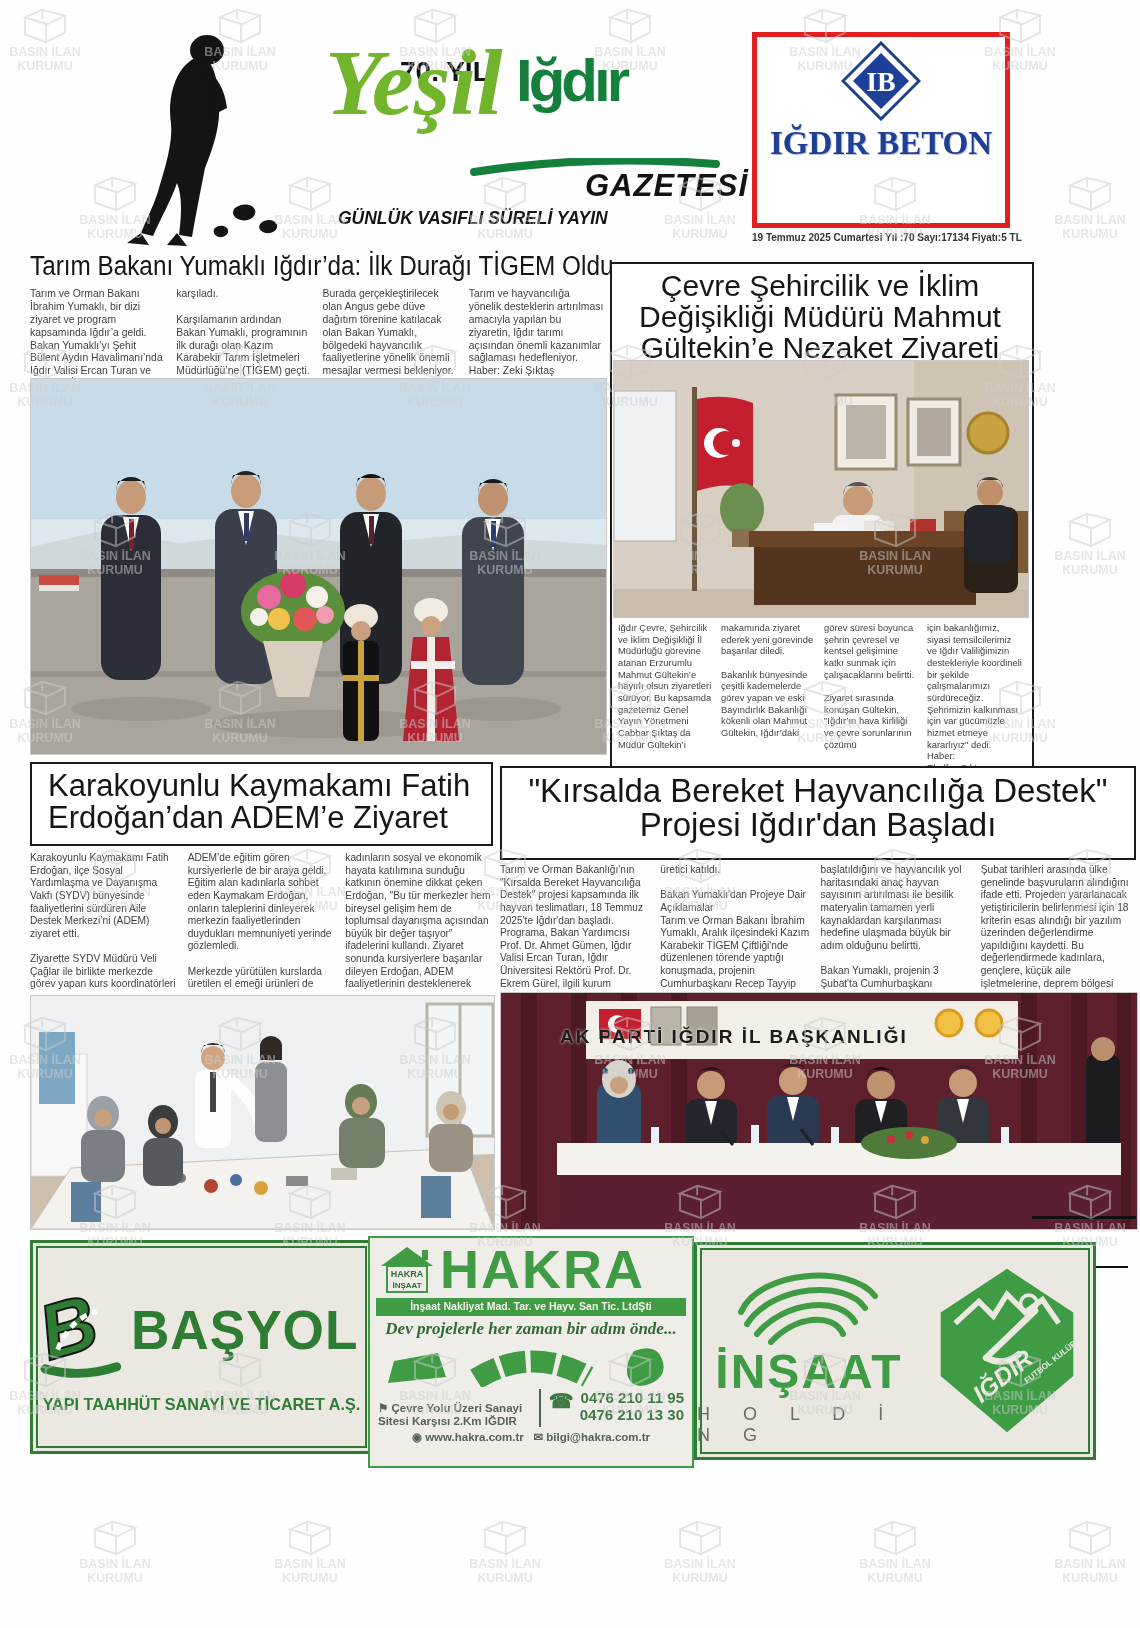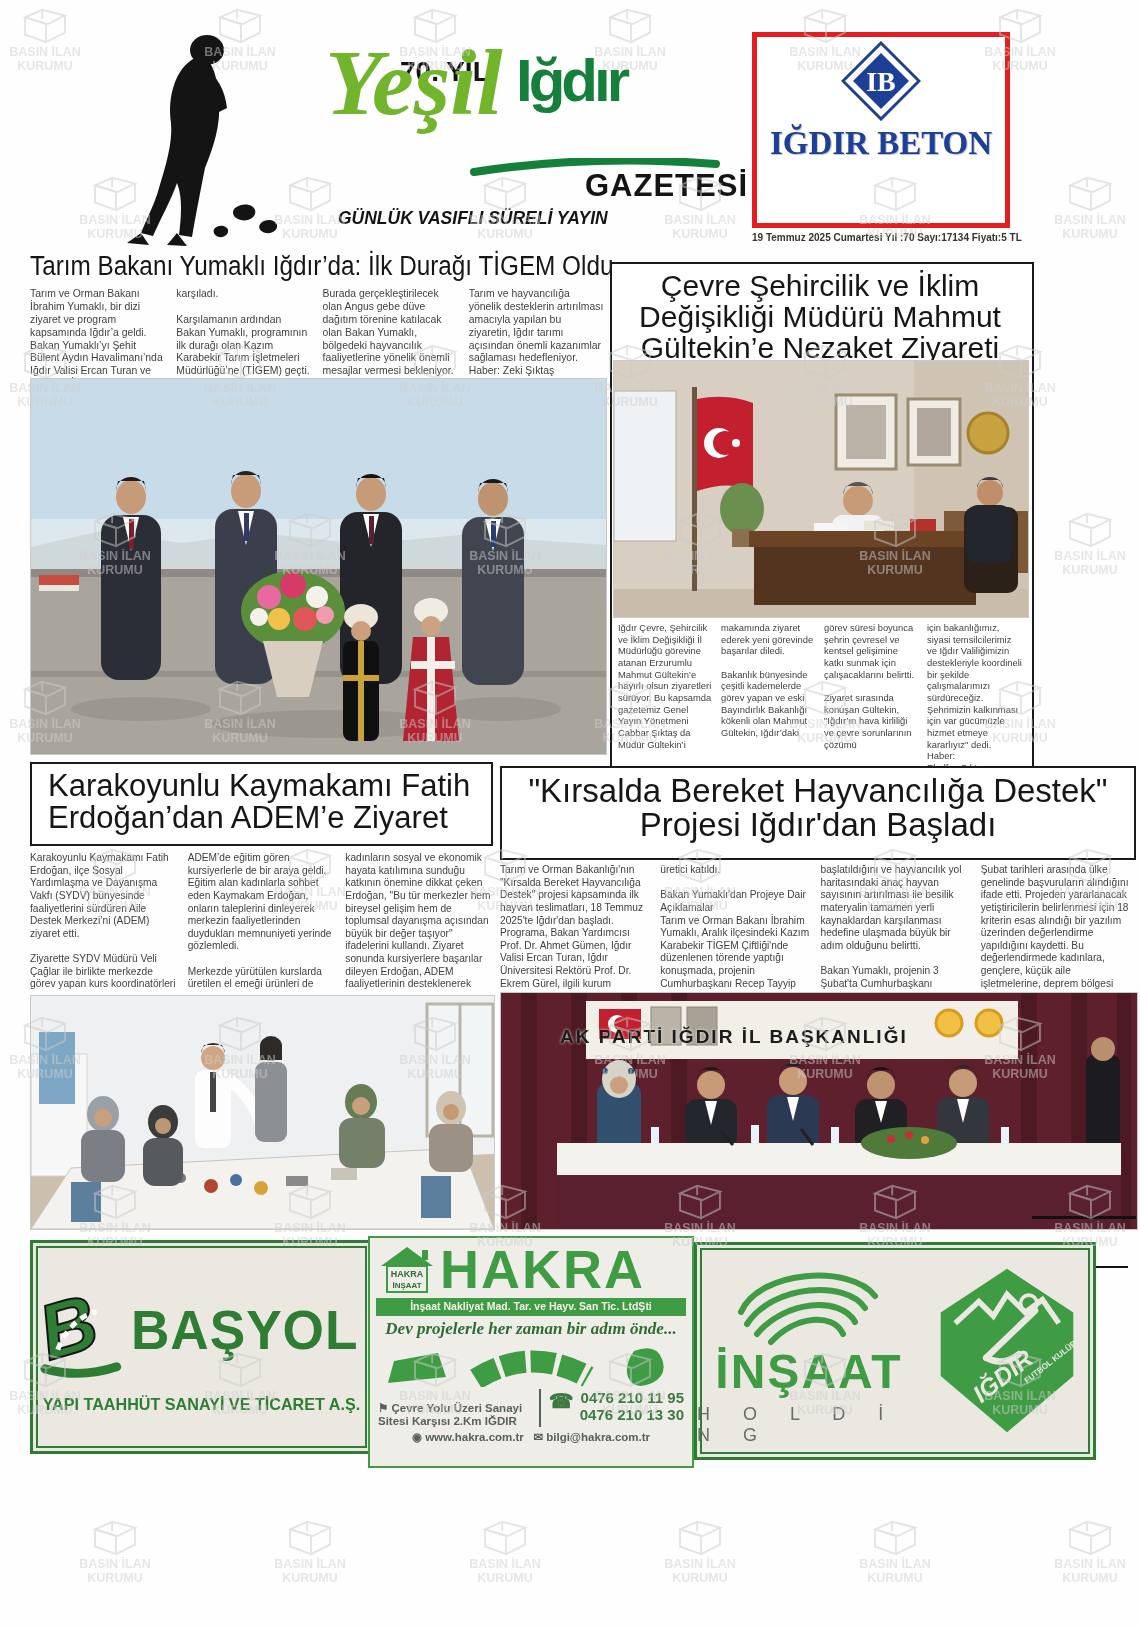--- a/index.html
+++ b/index.html
@@ -61,21 +61,21 @@
       <path d="M160,200 c5,-4 12,-2 13,2 c1,4 -4,8 -9,7 c-5,-1 -7,-6 -4,-9z"></path>
     </g>
   </svg>
 
   <div class="abs yilbadge" style="left:400px;top:56px;font-size:28px;">70. YIL</div>
   <div class="abs yesil" style="left:325px;top:28px;font-size:94px;">Yeşil</div>
   <div class="abs igdir" style="left:516px;top:46px;font-size:60px;">Iğdır</div>
   <svg class="abs" style="left:470px;top:158px;" width="250" height="20" viewBox="0 0 250 20">
     <path d="M4,14 Q120,-4 246,6" stroke="#15803c" stroke-width="8" fill="none" stroke-linecap="round"></path>
   </svg>
-  <div class="abs gazetesi" style="left:585px;top:168px;font-size:31px;">GAZETESİ</div>
+  <div class="abs gazetesi" style="left:585px;top:168px;font-size:31px;font-style:italic;">GAZETESİ</div>
   <div class="abs tagline" style="left:338px;top:207px;font-size:19px;">GÜNLÜK VASIFLI SÜRELİ YAYIN</div>
 
   <div class="abs ibbox" style="left:752px;top:32px;width:248px;height:186px;">
     <svg class="abs" style="left:84px;top:4px;" width="80" height="80" viewBox="0 0 80 80">
       <polygon points="40,2 78,40 40,78 2,40" fill="#fff" stroke="#1e3f96" stroke-width="3"></polygon>
       <polygon points="40,12 68,40 40,68 12,40" fill="#1e3f96"></polygon>
       <text x="40" y="50" text-anchor="middle" fill="#fff" font-family="Liberation Serif,serif" font-size="28" font-weight="700">IB</text>
     </svg>
     <div class="abs ibname" style="left:0;top:88px;width:100%;text-align:center;font-size:33px;">IĞDIR BETON</div>
   </div>

